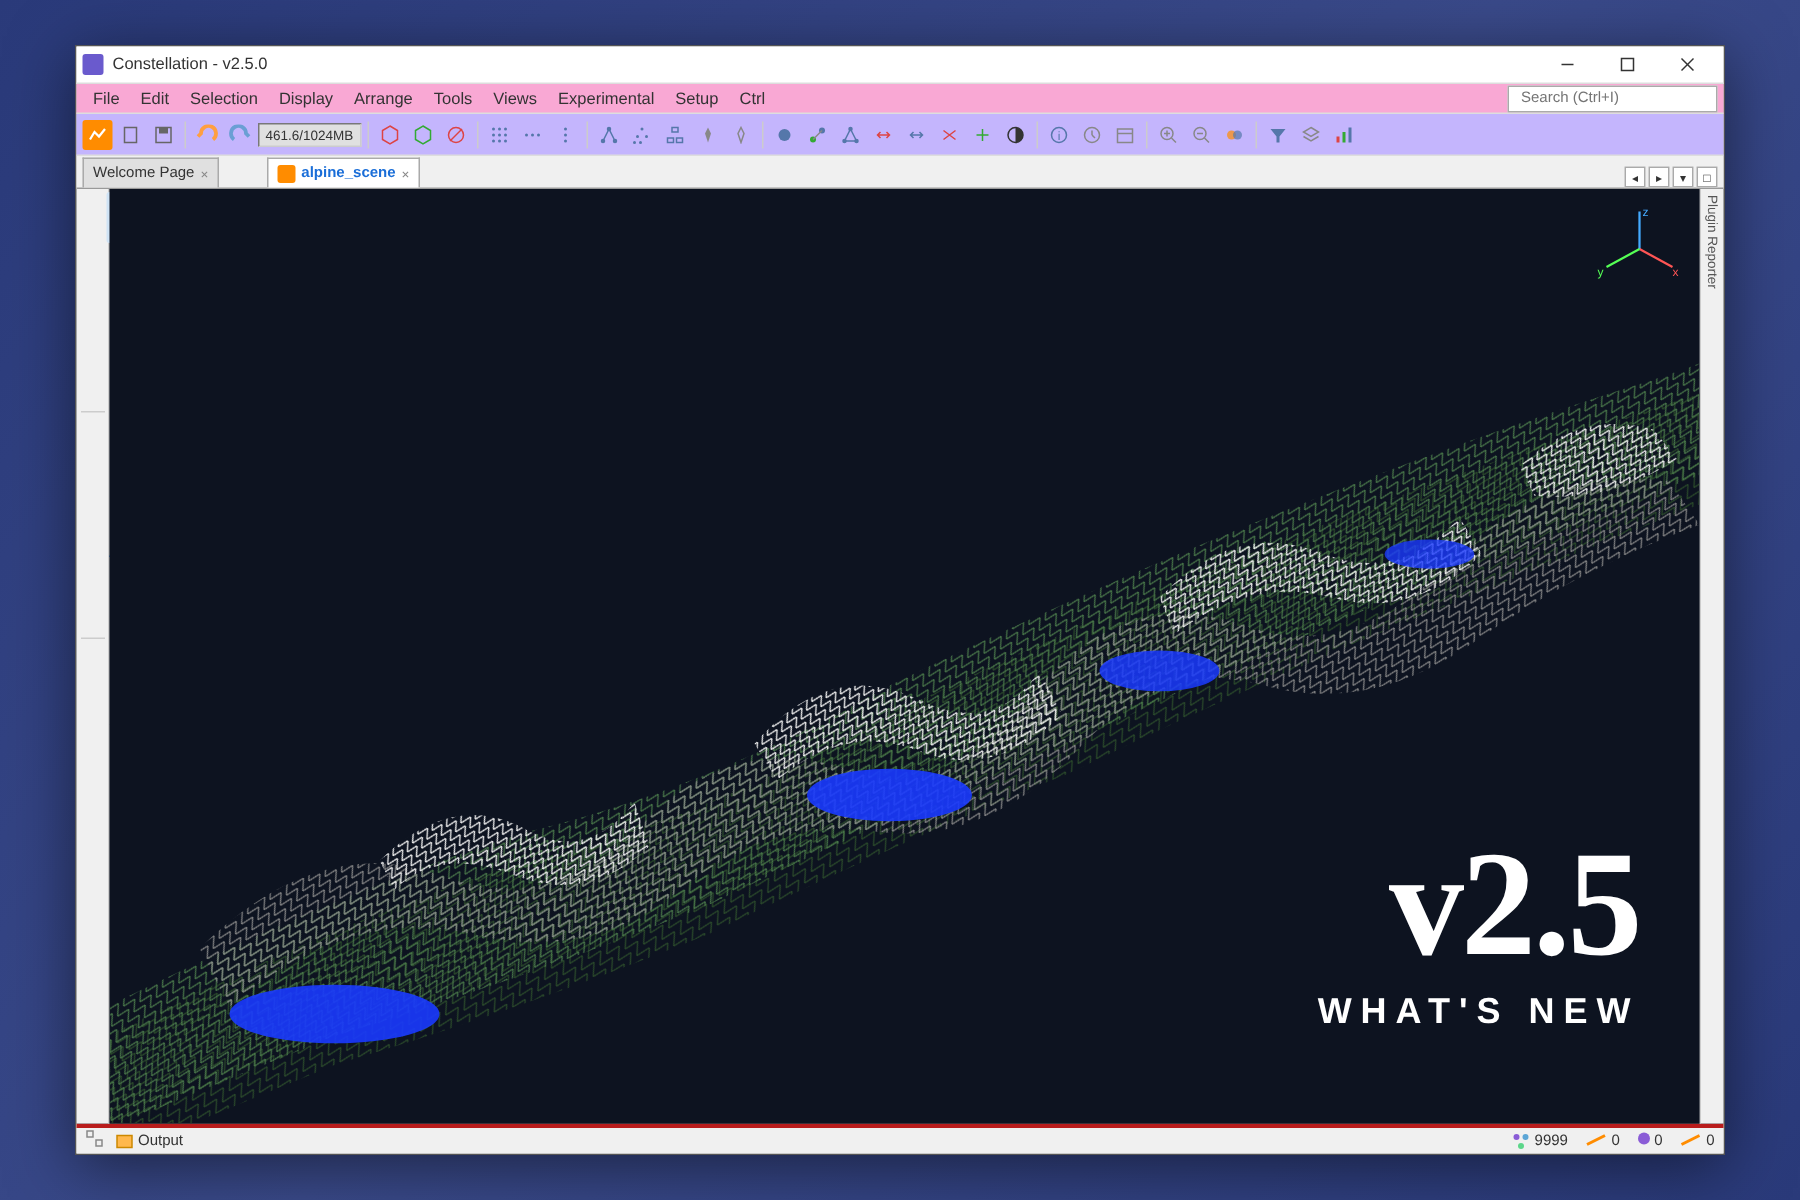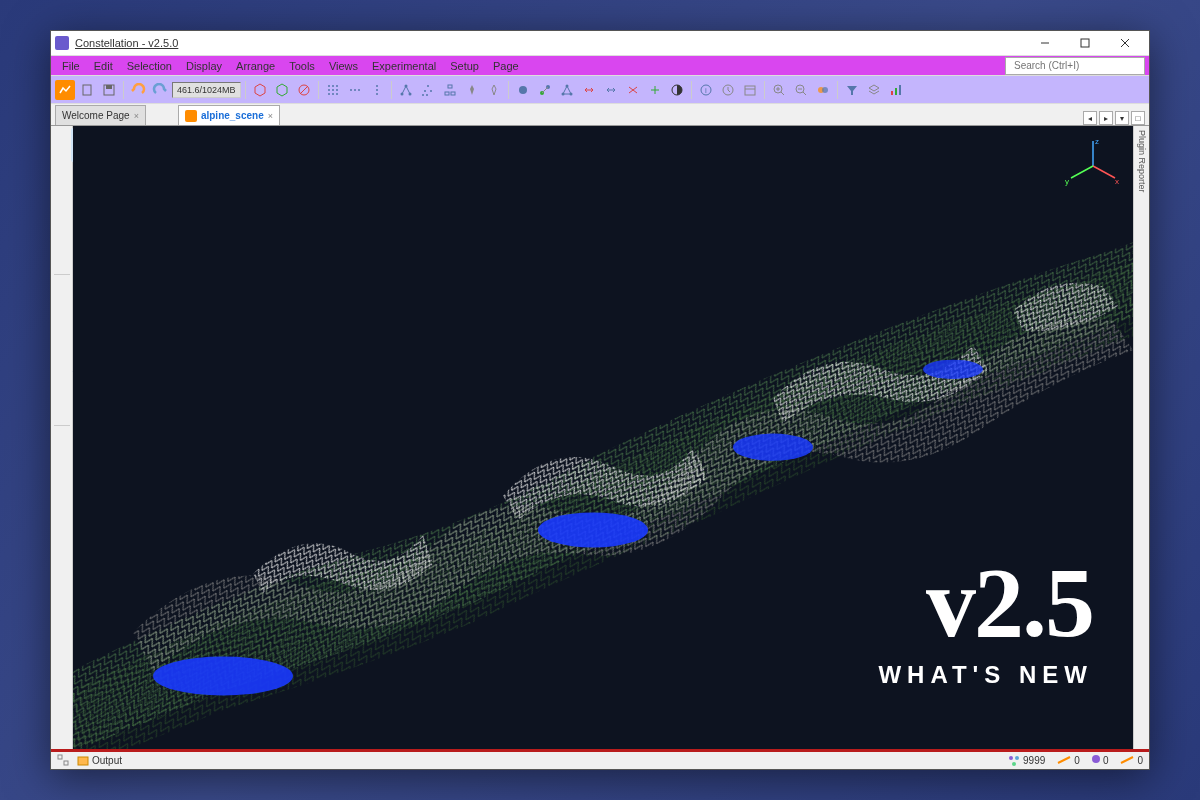--- a/index.html
+++ b/index.html
@@ -16,28 +16,27 @@
   background: #f0f0f0;
   border: 1px solid #555;
   box-shadow: 0 8px 40px rgba(0,0,0,.5);
   display: flex; flex-direction: column;
   position: relative;
 }
 .titlebar {
   height: 22px; background: #fff;
   display: flex; align-items: center; padding: 12px 4px;
   border-bottom: 1px solid #ddd;
-  text-decoration: underline;
 }
 .titlebar-icon { width: 14px; height: 14px; background: #6a5acd; border-radius: 2px; margin-right: 6px; }
 .title-text { flex: 1; font-size: 11px; }
 .win-controls { display: flex; gap: 0; }
 .win-btn { width: 40px; height: 22px; display: flex; align-items: center; justify-content: center; cursor: pointer; }
 .menubar {
-  height: 20px; background: #d946ef; display: flex; align-items: center;
+  height: 20px; background: #f9a8d4; display: flex; align-items: center;
   padding: 0 4px; border-bottom: 1px solid #ddd; font-size: 11px;
 }
 .menubar-item { padding: 2px 7px; cursor: pointer; }
 .toolbar {
   height: 28px; background: #c4b5fd; display: flex; align-items: center;
   padding: 2px 4px; gap: 2px; border-bottom: 1px solid #ddd;
 }
 .tb-btn { width: 20px; height: 20px; display: flex; align-items: center; justify-content: center; cursor: pointer; border-radius: 2px; }
 .tb-sep { width: 1px; height: 18px; background: #ccc; margin: 0 2px; }
 .mem-box { font-size: 9px; background: #e0e0e0; padding: 2px 4px; border: 1px inset #ccc; }
@@ -105,21 +104,21 @@
   <div class="menubar">
     <div class="menubar-item">File</div>
     <div class="menubar-item">Edit</div>
     <div class="menubar-item">Selection</div>
     <div class="menubar-item">Display</div>
     <div class="menubar-item">Arrange</div>
     <div class="menubar-item">Tools</div>
     <div class="menubar-item">Views</div>
     <div class="menubar-item">Experimental</div>
     <div class="menubar-item">Setup</div>
-    <div class="menubar-item">Page</div>
+    <div class="menubar-item">Ctrl</div>
     <div class="spacer"></div>
     <div class="search-box">
       <svg width="10" height="10">
           <circle cx="4" cy="4" r="3" fill="none" stroke="#888"></circle>
           <line x1="7" y1="7" x2="9" y2="9" stroke="#888"></line>
         </svg>
       <input type="text" placeholder="Search (Ctrl+I)" style="">
     </div>
   </div>
 

